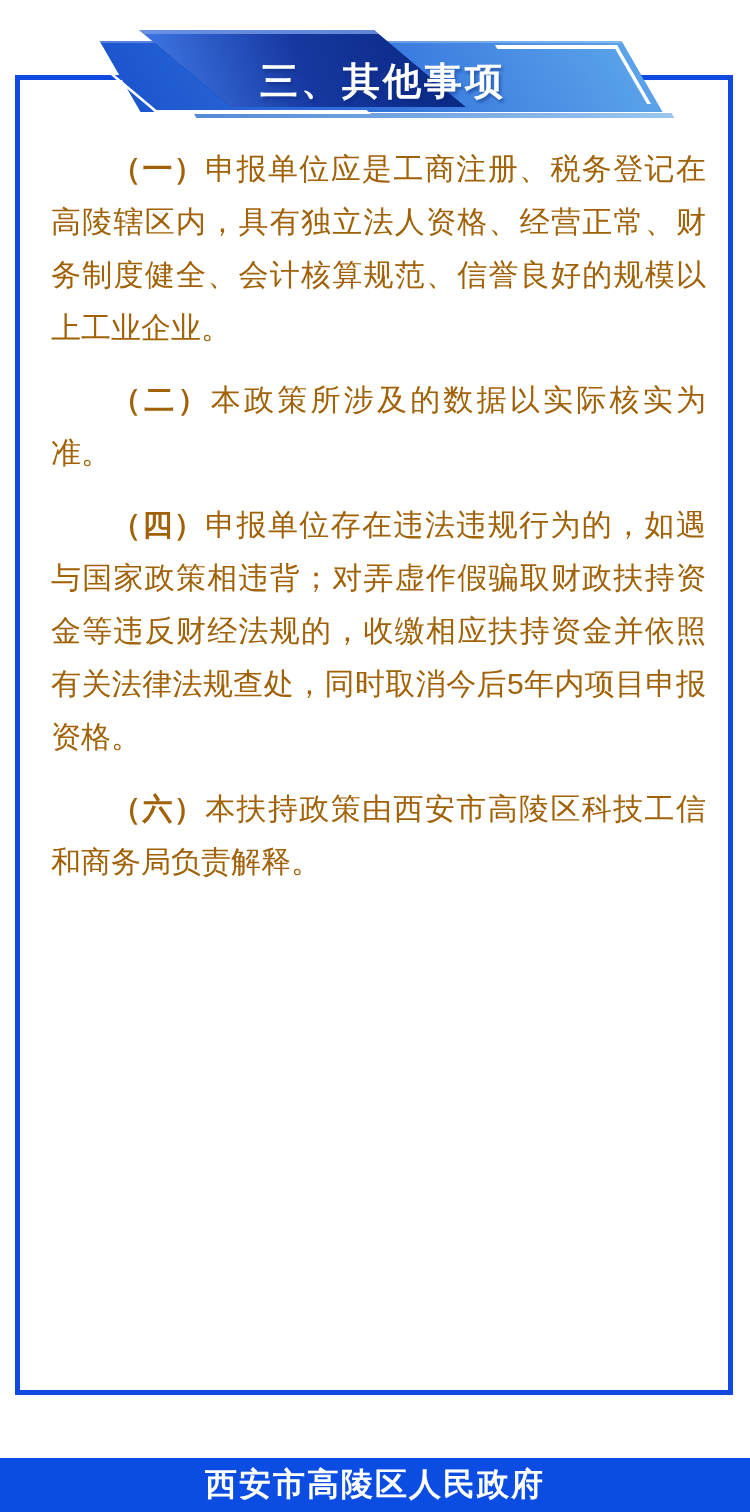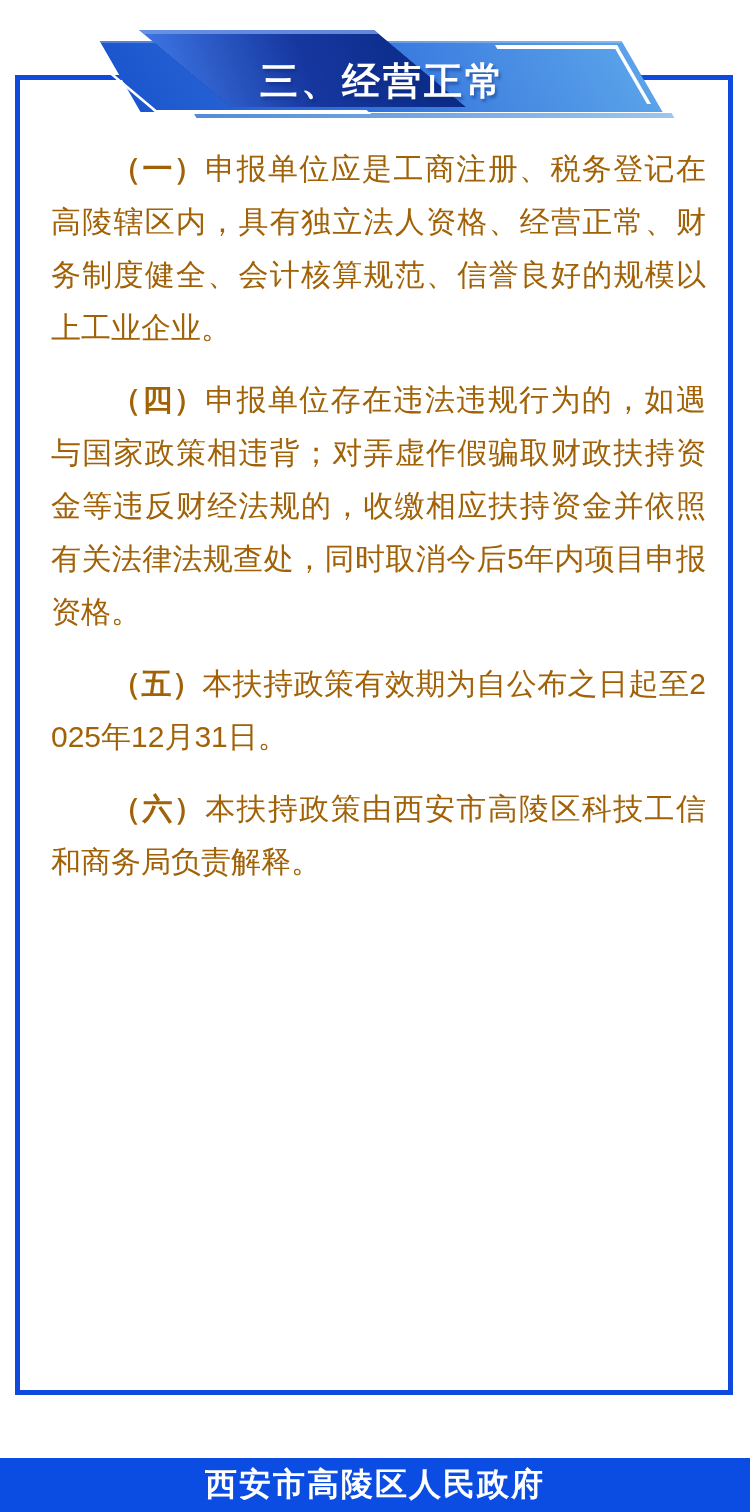--- a/index.html
+++ b/index.html
@@ -121,31 +121,31 @@
     letter-spacing: 2px;
   }
 </style>
 </head>
 <body>
 
 <div class="page">
 
   <div class="content-box">
     <p class="para"><span class="marker">（一）</span><span class="ptext">申报单位应是工商注册、税务登记在高陵辖区内，具有独立法人资格、经营正常、财务制度健全、会计核算规范、信誉良好的规模以上工业企业。</span></p>
+    <p class="para"><span class="marker">（二）</span><span class="ptext">本政策所涉及的数据以实际核实为准。</span></p>
     <p class="para"><span class="marker">（四）</span><span class="ptext">申报单位存在违法违规行为的，如遇与国家政策相违背；对弄虚作假骗取财政扶持资金等违反财经法规的，收缴相应扶持资金并依照有关法律法规查处，同时取消今后5年内项目申报资格。</span></p>
-    <p class="para"><span class="marker">（五）</span><span class="ptext">本扶持政策有效期为自公布之日起至2025年12月31日。</span></p>
     <p class="para"><span class="marker">（六）</span><span class="ptext">本扶持政策由西安市高陵区科技工信和商务局负责解释。</span></p>
   </div>
 
   <div class="banner">
     <div class="ribbon-main"></div>
     <div class="ribbon-shadow-line"></div>
     <div class="ribbon-outline-right"></div>
     <div class="ribbon-fold"></div>
     <div class="ribbon-outline-left"></div>
-    <h1 class="banner-title">三、经营正常</h1>
+    <h1 class="banner-title">三、其他事项</h1>
   </div>
 
   <footer class="footer">
     <div class="footer-text">西安市高陵区人民政府</div>
   </footer>
 
 </div>
 
 </body></html>

